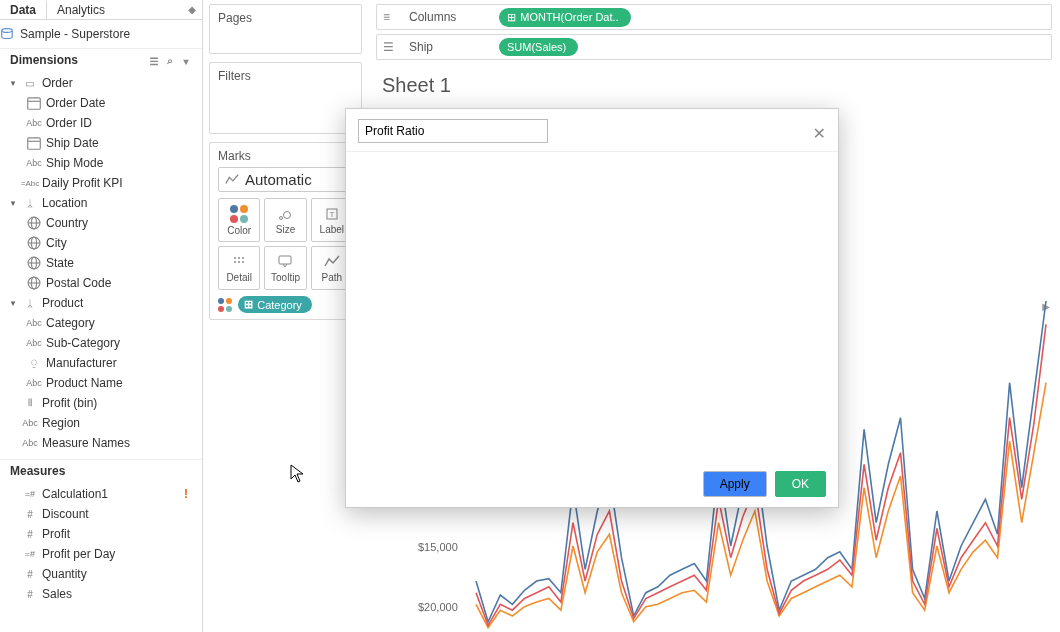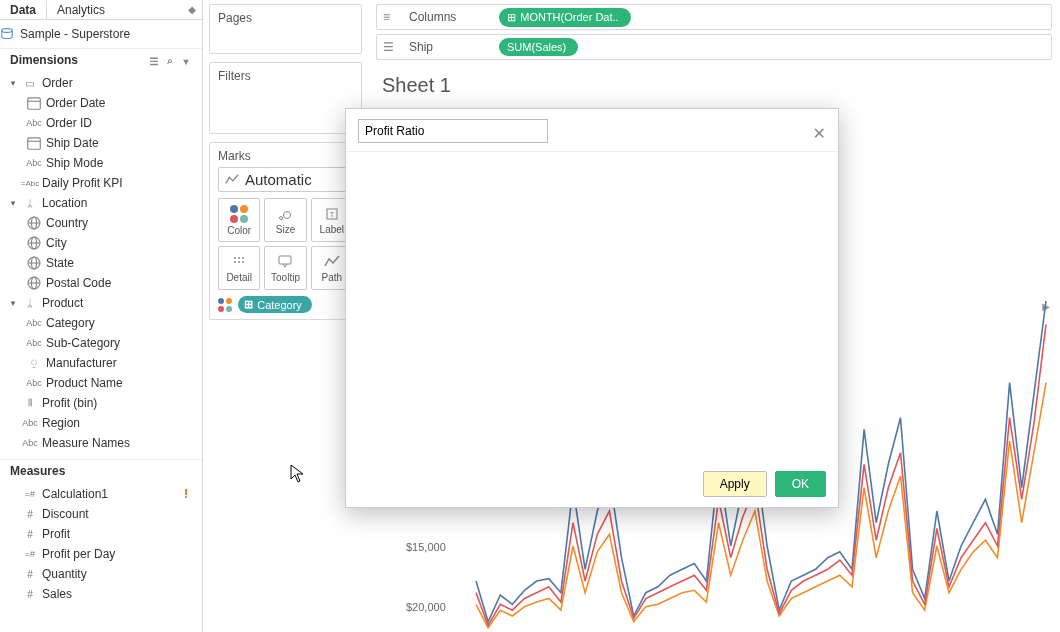--- a/index.html
+++ b/index.html
@@ -43,30 +43,30 @@
 
   
   .ws { flex:1; display:flex; flex-direction:column; position:relative; }
   .shelf { display:flex; align-items:center; height:26px; border:1px solid #d9d9d9; margin:4px 8px 0 8px; border-radius:2px; padding:0 6px; gap:10px; font-size:12px;}
   .shelf .shelf-icon { width:16px; color:#888; }
   .shelf .shelf-label { width:80px; color:#555; }
   .shelf-pill { background:#2eb57a; color:#fff; border-radius:11px; padding:3px 12px 3px 8px; display:inline-flex; align-items:center; gap:4px; font-size:11px;}
   .sheet-title { font-size:20px; color:#555; padding:14px 0 4px 14px; }
   .chart-wrap { flex:1; position:relative; margin:0 8px 0 8px; }
   .chart-expand { position:absolute; right:2px; top:200px; color:#999; font-size:10px;}
-  .yaxis-labels { position:absolute; left:30px; font-size:11px; color:#666; }
+  .yaxis-labels { position:absolute; left:42px; font-size:11px; color:#666; }
 
   
   .overlay { position:absolute; left:345px; top:108px; width:494px; height:400px; background:#fff; border:1px solid #ccc; box-shadow:0 6px 24px rgba(0,0,0,.25); display:flex; flex-direction:column; }
   .dlg-top { display:flex; align-items:flex-end; padding:10px 12px 8px 12px; gap:8px; border-bottom:1px solid #eee;}
   .dlg-top input { border:1px solid #bbb; padding:4px 6px; font-size:12px; width:190px; }
   .dlg-close { margin-left:auto; font-size:16px; color:#888; cursor:pointer; background:none; border:none; }
   .dlg-body { flex:1; }
   .dlg-foot { display:flex; justify-content:flex-end; gap:8px; padding:10px 12px; }
-  .btn { border:1px solid #bbb; background:#fef9c3; padding:5px 16px; font-size:12px; border-radius:2px; cursor:pointer;}
+  .btn { border:1px solid #bbb; background:#3b82f6; padding:5px 16px; font-size:12px; border-radius:2px; cursor:pointer;}
   .btn.primary { background:#2eb57a; color:#fff; border-color:#2eb57a;}
 
   .cursor { position:absolute; left:290px; top:464px; font-size:14px; pointer-events:none;}
 
   svg.line-icon { width:14px; height:14px; }
 </style>
 </head>
 <body>
 
 <div class="app">

